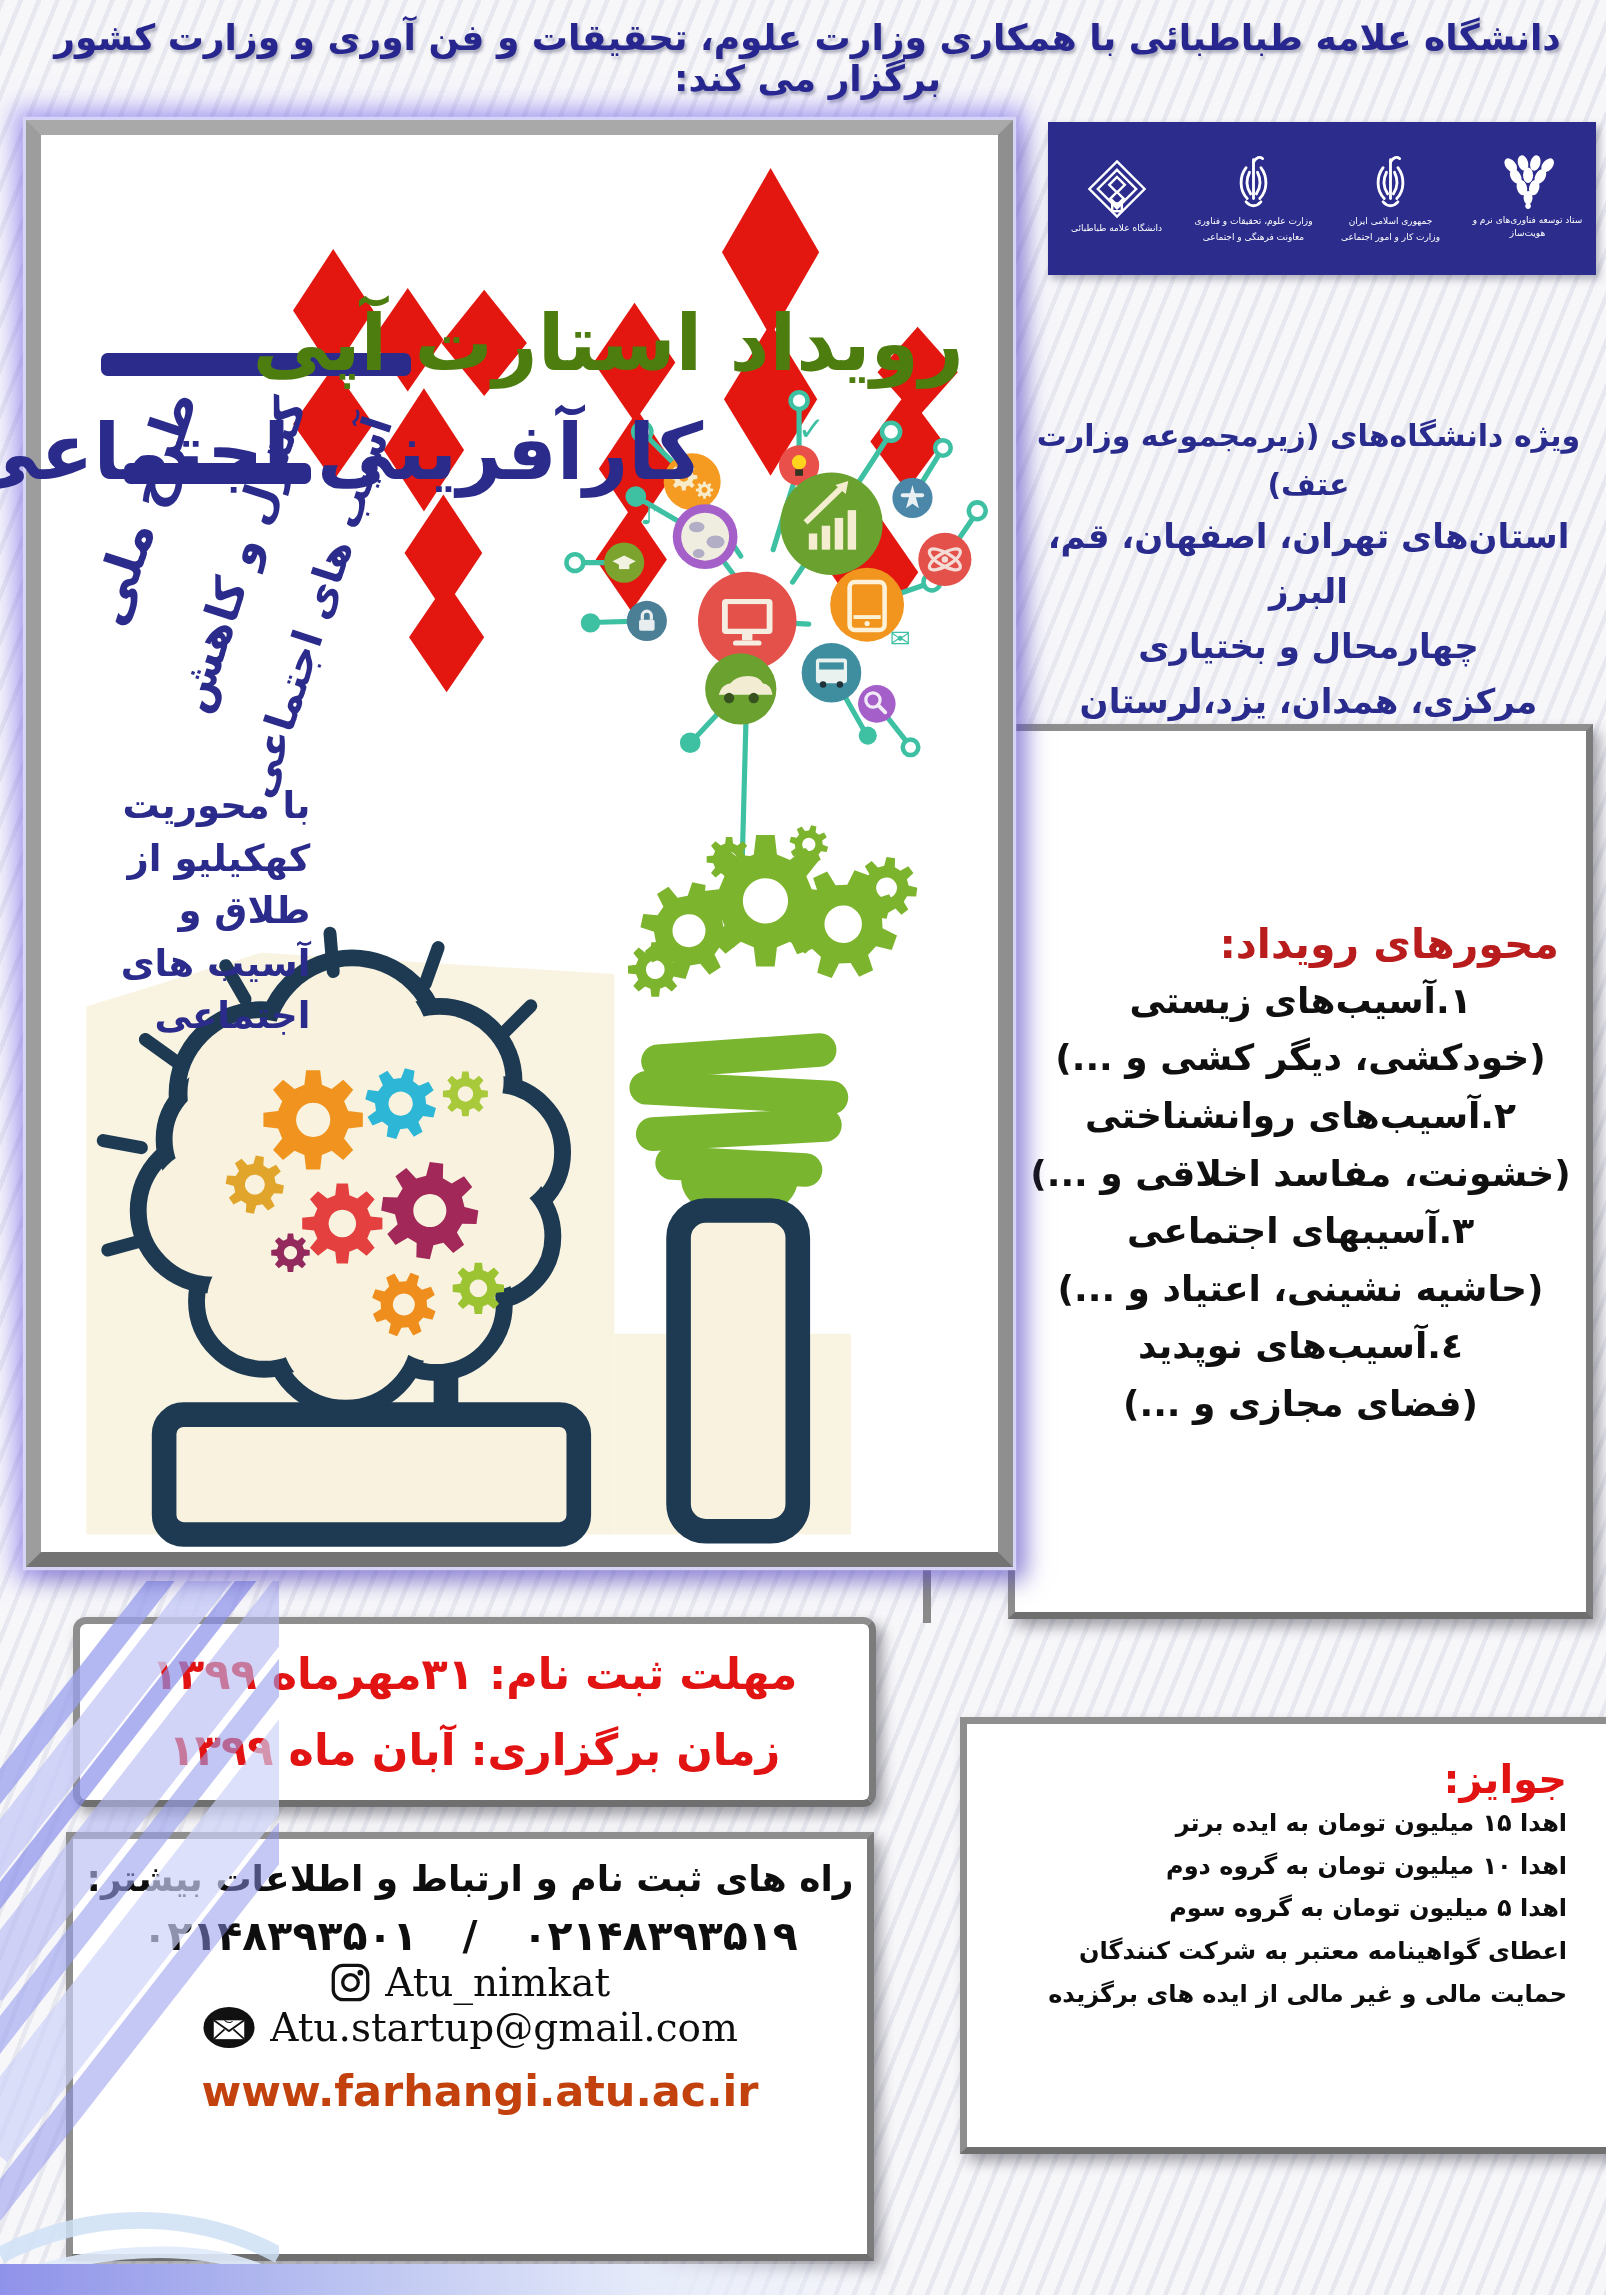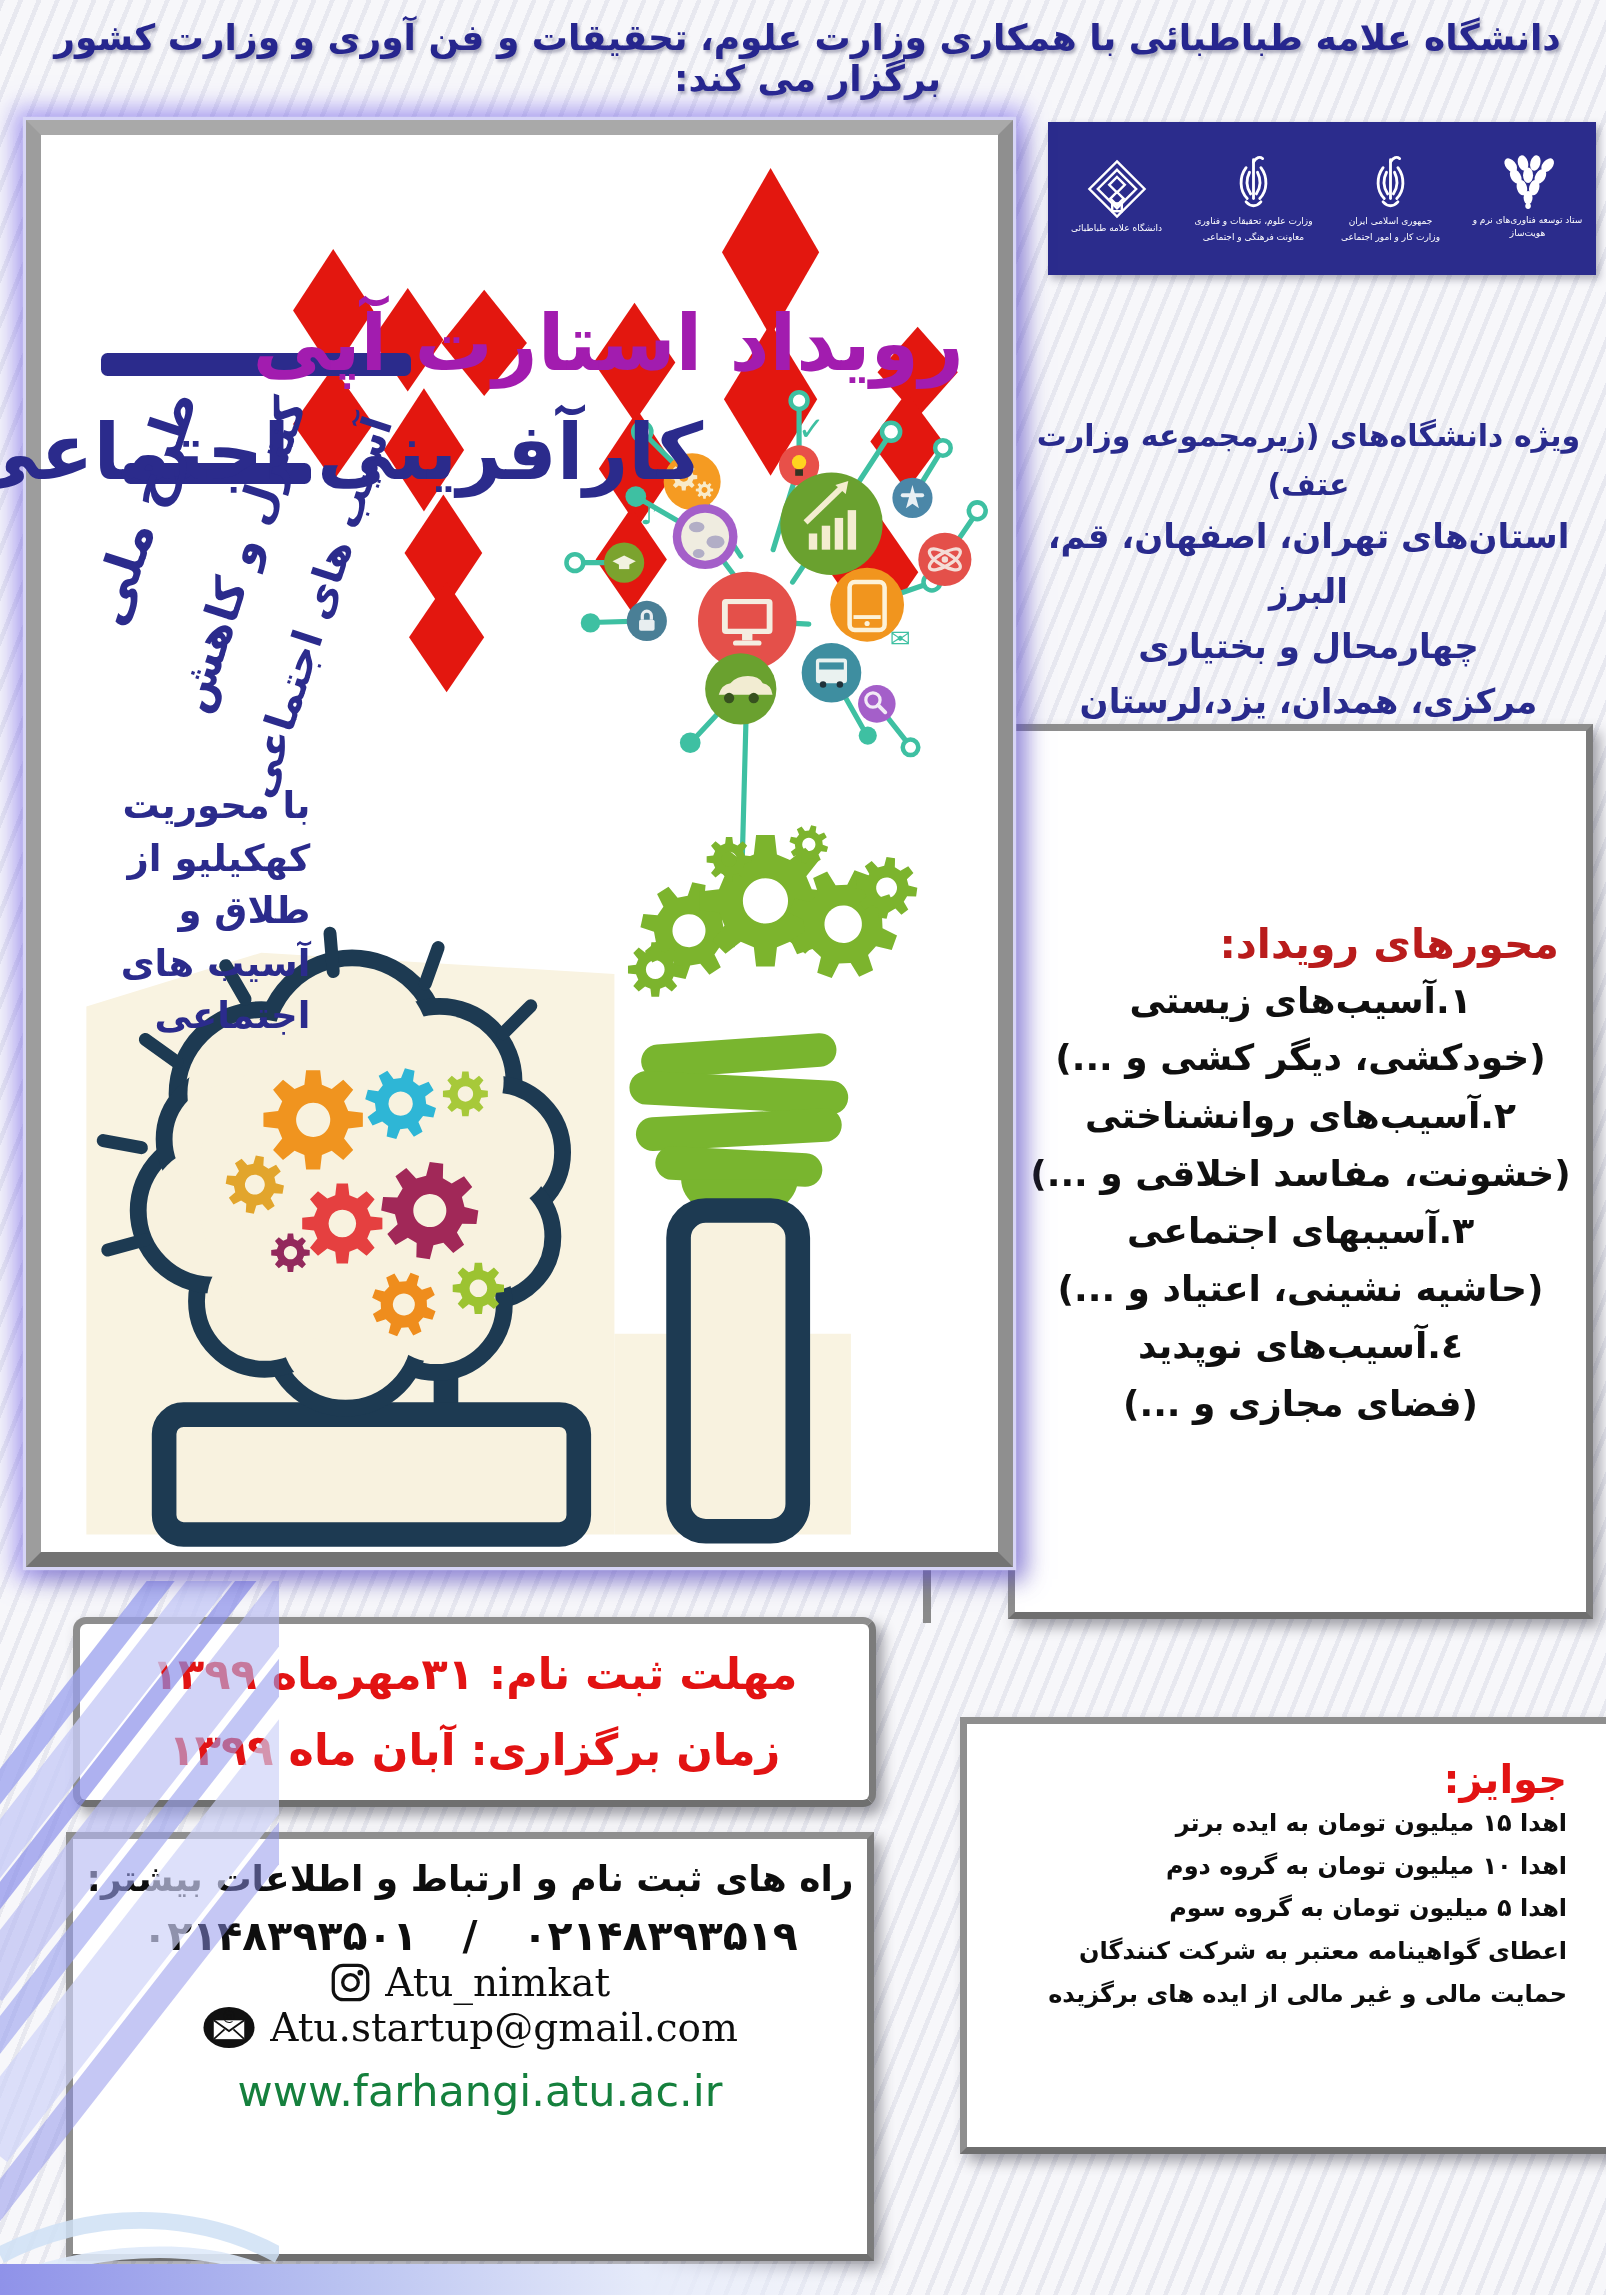--- a/index.html
+++ b/index.html
@@ -20,21 +20,21 @@
   .logo-cell{display:flex;flex-direction:column;align-items:center;justify-content:center;
     color:#fff;width:25%;gap:3.9px;}
   .logo-cap{font-size:9px;line-height:1.35;text-align:center;direction:rtl;color:#fff;}
   
   .poster{left:26px;top:120px;width:957px;height:1417px;background:#fff;
     border:15.5px solid #8f8f8f;border-top-color:#a9a9a9;border-left-color:#9d9d9d;
     border-bottom-color:#737373;
     box-shadow:0 0 0 3.2px #d6d4f6,0 0 22px 11.7px rgba(113,92,236,.55),9px 11.7px 22px rgba(40,40,90,.35);}
   .poster-art{position:absolute;left:0;top:0;width:957px;height:1417px;}
   .title1{position:absolute;right:34px;top:163px;font-size:78px;font-weight:bold;
-    color:#a21caf;direction:rtl;white-space:nowrap;}
+    color:#4d7c0f;direction:rtl;white-space:nowrap;}
   .title2{position:absolute;right:295px;top:272px;font-size:78px;font-weight:bold;
     color:#2b2b8c;direction:rtl;white-space:nowrap;}
   .kashida{position:absolute;background:#2b2b8c;border-radius:6.5px;}
   .k1{left:60px;top:218px;width:310px;height:23px;}
   .k2{left:83px;top:328px;width:187px;height:21.4px;}
   .diag{position:absolute;transform:translate(-50%,-50%) rotate(-72deg);
     white-space:nowrap;color:#2b2b8c;font-weight:bold;direction:rtl;}
   .d0{left:102px;top:373px;font-size:52px;}
   .d1{left:200px;top:420px;font-size:45px;}
   .d2{left:277px;top:472px;font-size:41px;}
@@ -51,21 +51,21 @@
   .axes-items{text-align:center;font-size:36px;font-weight:bold;color:#101010;line-height:1.6;}
   .deadline-box{left:73px;top:1617px;width:789px;height:176px;
     display:flex;flex-direction:column;justify-content:space-evenly;
     direction:rtl;text-align:center;color:#e21313;font-weight:bold;font-size:43px;border-radius:13px;}
   .contact-box{left:66px;top:1832px;width:794px;height:415px;direction:rtl;text-align:center;}
   .contact-title{margin-top:19.4px;font-size:36px;font-weight:bold;color:#0e0e0e;}
   .phones{margin-top:13px;display:flex;direction:rtl;justify-content:center;gap:45px;
     font-size:41px;font-weight:bold;color:#0e0e0e;}
   .net-row{margin-top:0;display:flex;direction:ltr;align-items:center;justify-content:center;gap:14.3px;}
   .net-text{font-family:"DejaVu Serif",serif;font-size:39px;color:#0e0e0e;}
-  .website{margin-top:15.5px;font-size:43px;font-weight:normal;color:#15803d;direction:ltr;padding-left:20px;}
+  .website{margin-top:15.5px;font-size:43px;font-weight:bold;color:#c2410c;direction:ltr;padding-left:20px;}
   .prizes-box{left:960px;top:1717px;width:600px;height:391px;direction:rtl;
     padding:32px 40px 0 0;}
   .prizes-title{font-size:40px;font-weight:bold;color:#e21313;text-align:right;}
   .prizes-items{font-size:24px;font-weight:bold;color:#0e0e0e;text-align:right;line-height:1.78;}
   .connector{left:923px;top:1561px;width:8.4px;height:62px;background:#8a8a8a;}
   .bottom-band{left:0;top:2264px;width:894px;height:32px;
     background:linear-gradient(90deg,#8f92e9 0%,#b9c2f1 38%,#e6ebfa 72%,rgba(255,255,255,0) 100%);}
   .corner-decor{left:0;top:1581px;width:279px;height:715px;pointer-events:none;}
 </style>
 </head>

